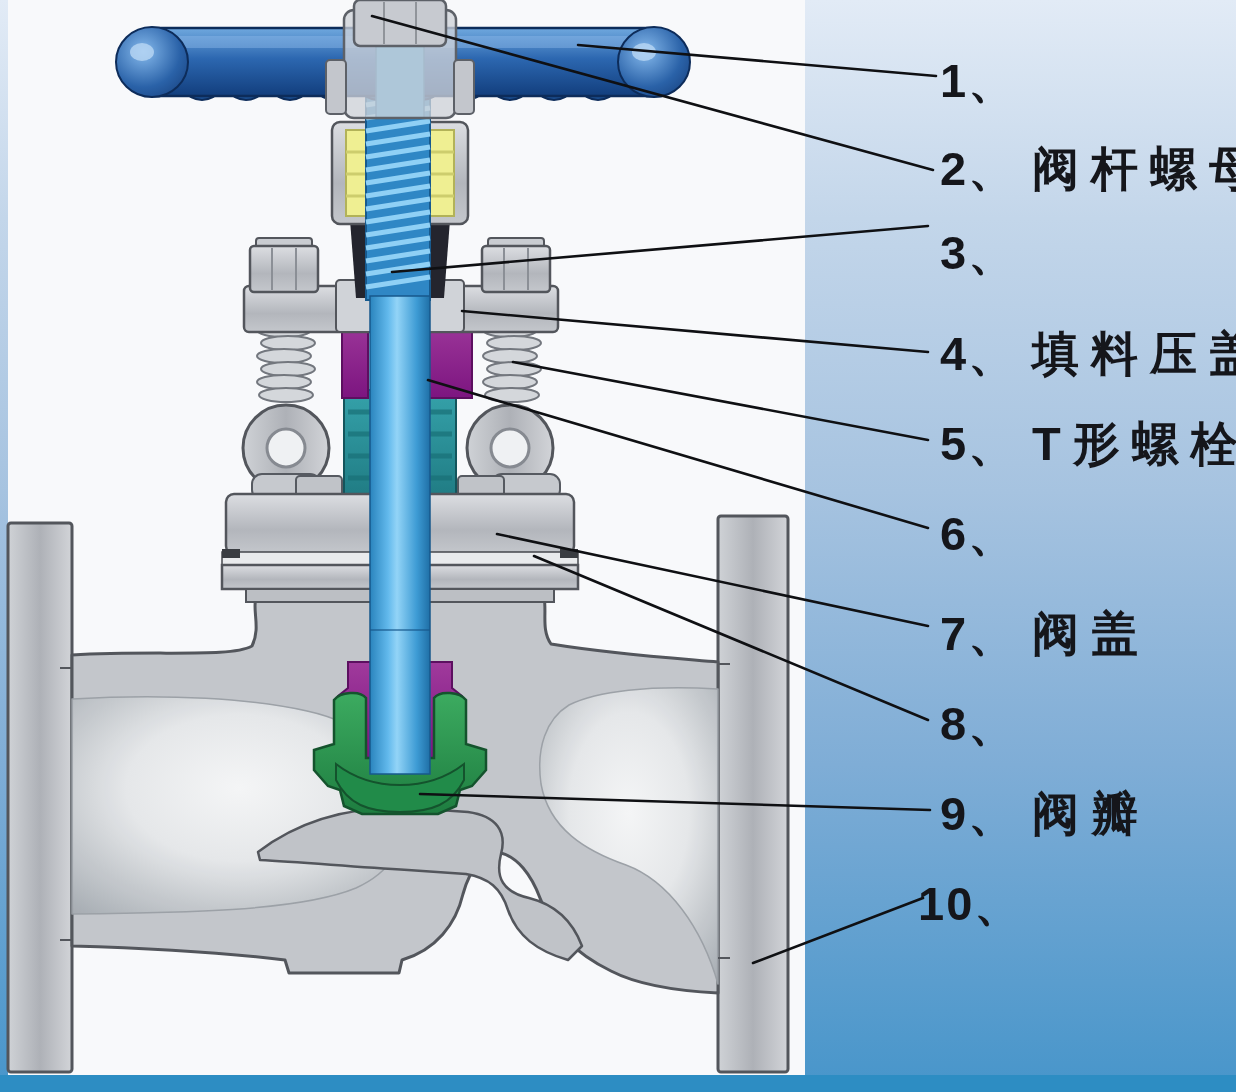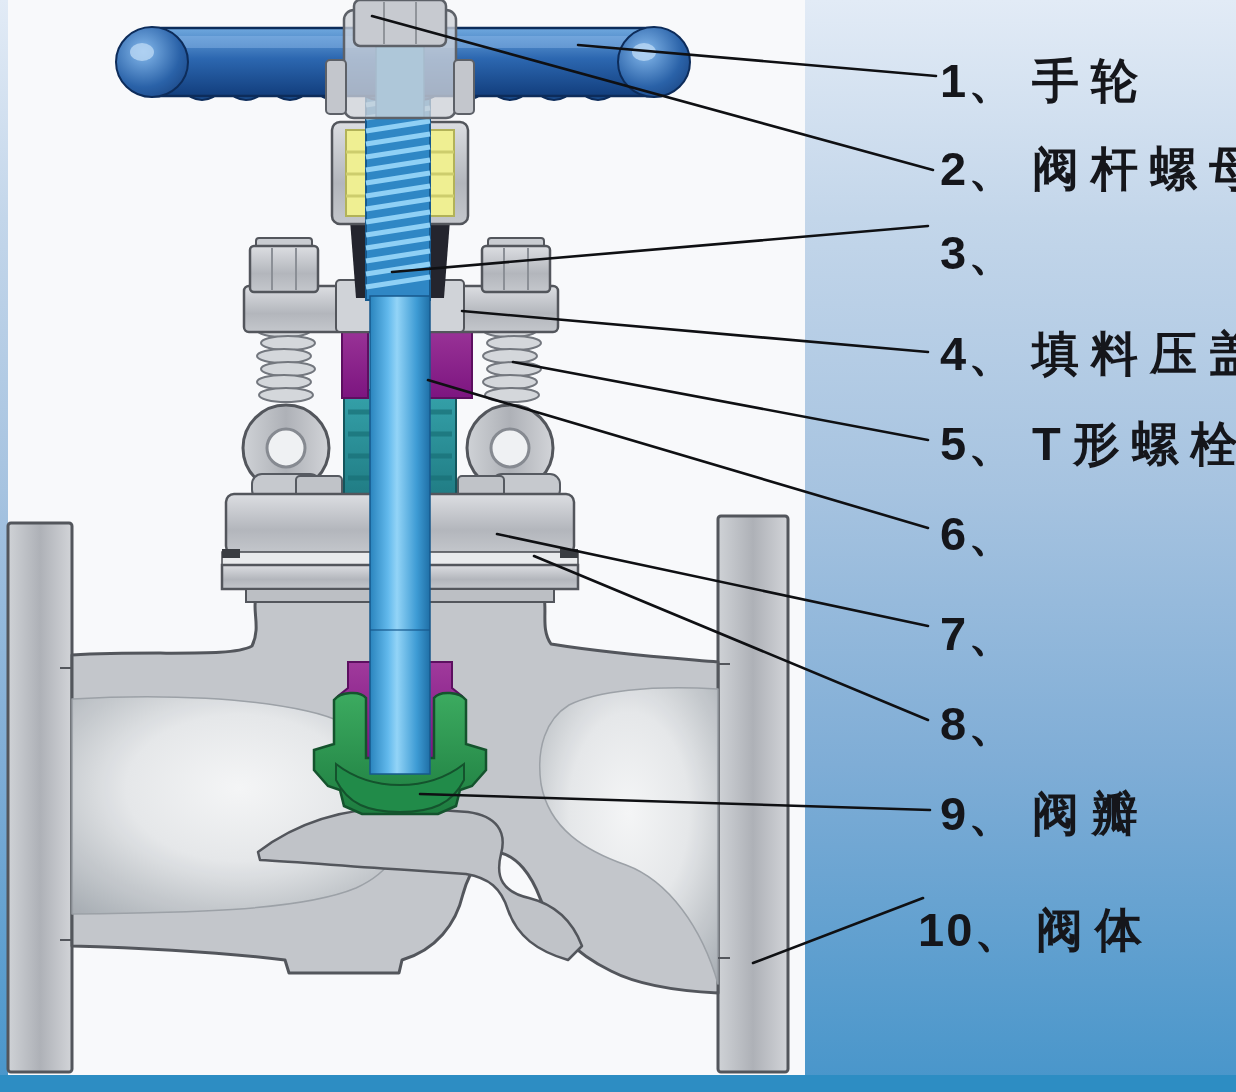--- a/index.html
+++ b/index.html
@@ -204,21 +204,20 @@
     <path d="M428,380 L928,528"></path>
     <path d="M497,534 L928,626"></path>
     <path d="M534,556 L928,720"></path>
     <path d="M420,794 L930,810"></path>
     <path d="M753,963 L923,898"></path>
   </g>
 </svg>
 
 <div class="label-row" style="top:50px;left:940px;">
       <span class="label-num">1、</span>
-      <span class="label-name">手轮</span>
     </div>
 <div class="label-row" style="top:138px;left:940px;">
       <span class="label-num">2、</span>
       <span class="label-name">阀杆螺母</span>
     </div>
 <div class="label-row" style="top:222px;left:940px;">
       <span class="label-num">3、</span>
     </div>
 <div class="label-row" style="top:323px;left:940px;">
       <span class="label-num">4、</span>
@@ -226,25 +225,25 @@
     </div>
 <div class="label-row" style="top:413px;left:940px;">
       <span class="label-num">5、</span>
       <span class="label-name">T形螺栓</span>
     </div>
 <div class="label-row" style="top:503px;left:940px;">
       <span class="label-num">6、</span>
     </div>
 <div class="label-row" style="top:603px;left:940px;">
       <span class="label-num">7、</span>
+      <span class="label-name">阀盖</span>
     </div>
 <div class="label-row" style="top:693px;left:940px;">
       <span class="label-num">8、</span>
     </div>
 <div class="label-row" style="top:783px;left:940px;">
       <span class="label-num">9、</span>
       <span class="label-name">阀瓣</span>
     </div>
-<div class="label-row wide" style="top:873px;left:918px;margin-top:26px;">
+<div class="label-row wide" style="top:873px;left:918px;">
       <span class="label-num">10、</span>
-      <span class="label-name">阀体</span>
     </div>
 </div>
 
 </body></html>

